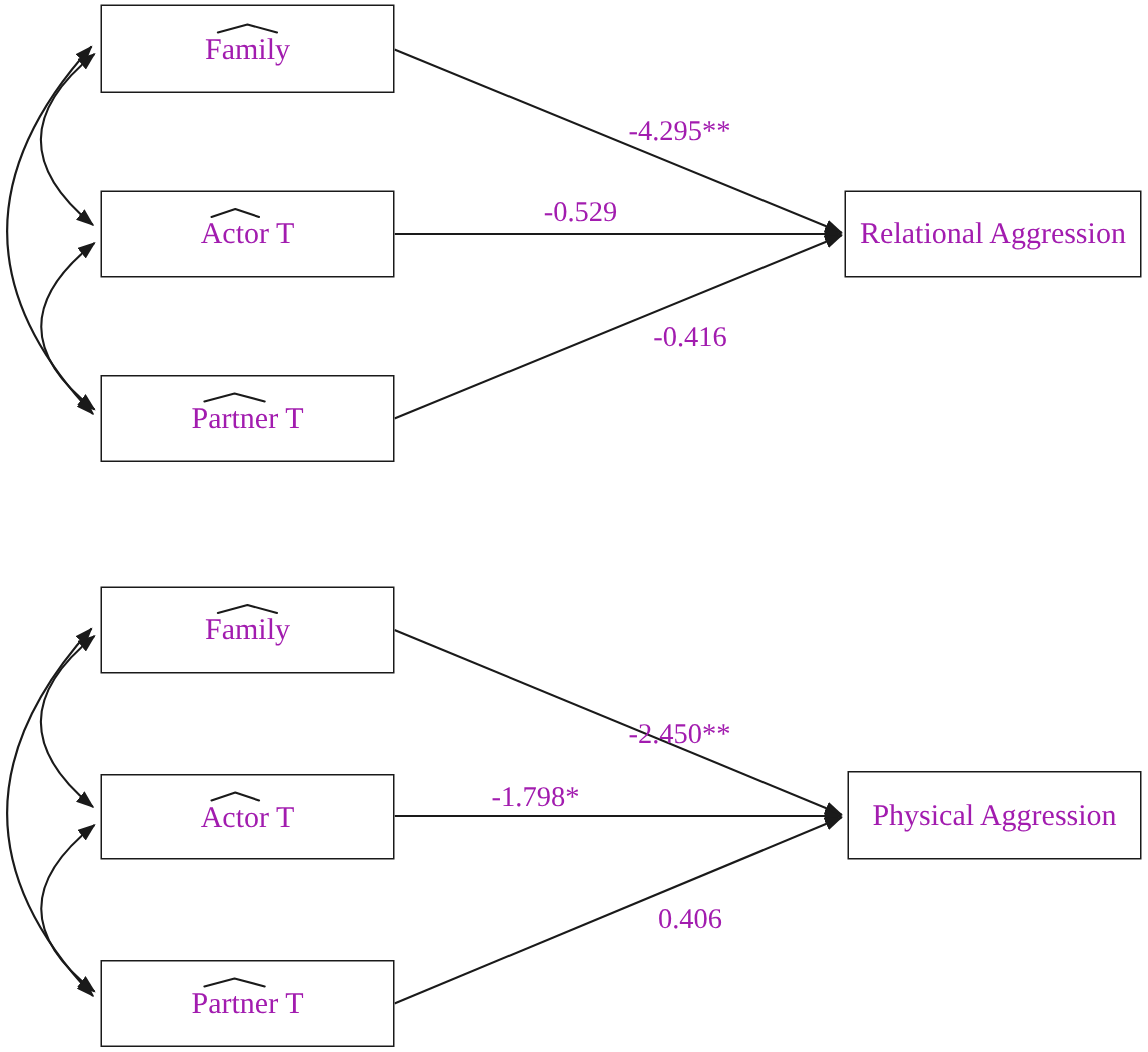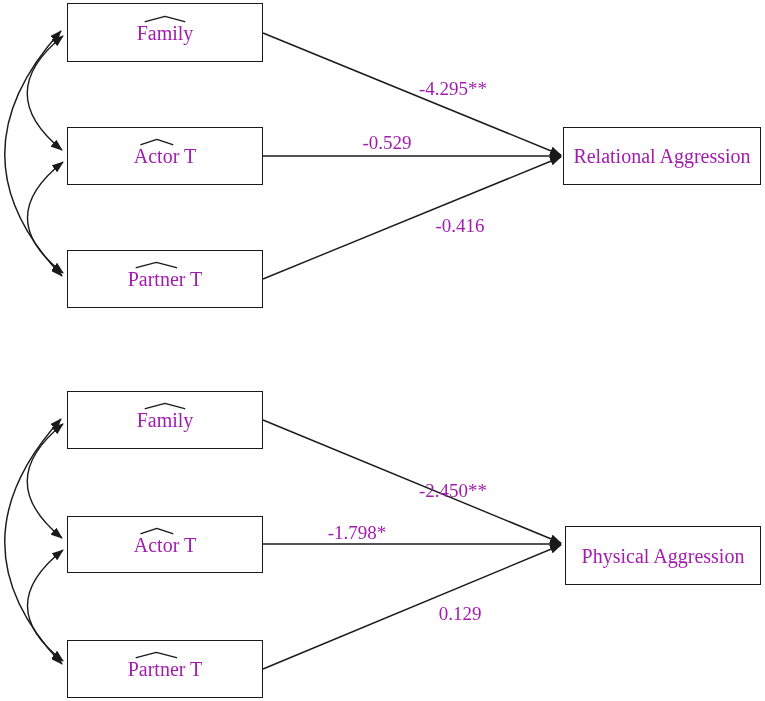--- a/index.html
+++ b/index.html
@@ -130,21 +130,21 @@
             <path d="M3,10 L50,2 L97,10"></path>
           </svg><span>Actor</span></span><span> T</span></span>
   </div>
 
   <div class="box" style="left:67px; top:640px; width:196px; height:58px;">
     <span class="label"><span class="hatword"><svg class="hat" viewBox="0 0 100 12" preserveAspectRatio="none">
             <path d="M3,10 L50,2 L97,10"></path>
           </svg><span>Partner</span></span><span> T</span></span>
   </div>
 
-  <div class="box" style="left:565px; top:514px; width:196px; height:59px;margin-top:12px;">
+  <div class="box" style="left:565px; top:514px; width:196px; height:59px;">
     <span class="label">Physical Aggression</span>
   </div>
 
   <div class="coef" style="left:453px; top:476px;margin-top:14px;">-2.450**</div>
   <div class="coef" style="left:357px; top:532px;">-1.798*</div>
-  <div class="coef" style="left:460px; top:613px;">0.129</div>
+  <div class="coef" style="left:460px; top:613px;">0.406</div>
 
 </div>
 
 </body></html>

